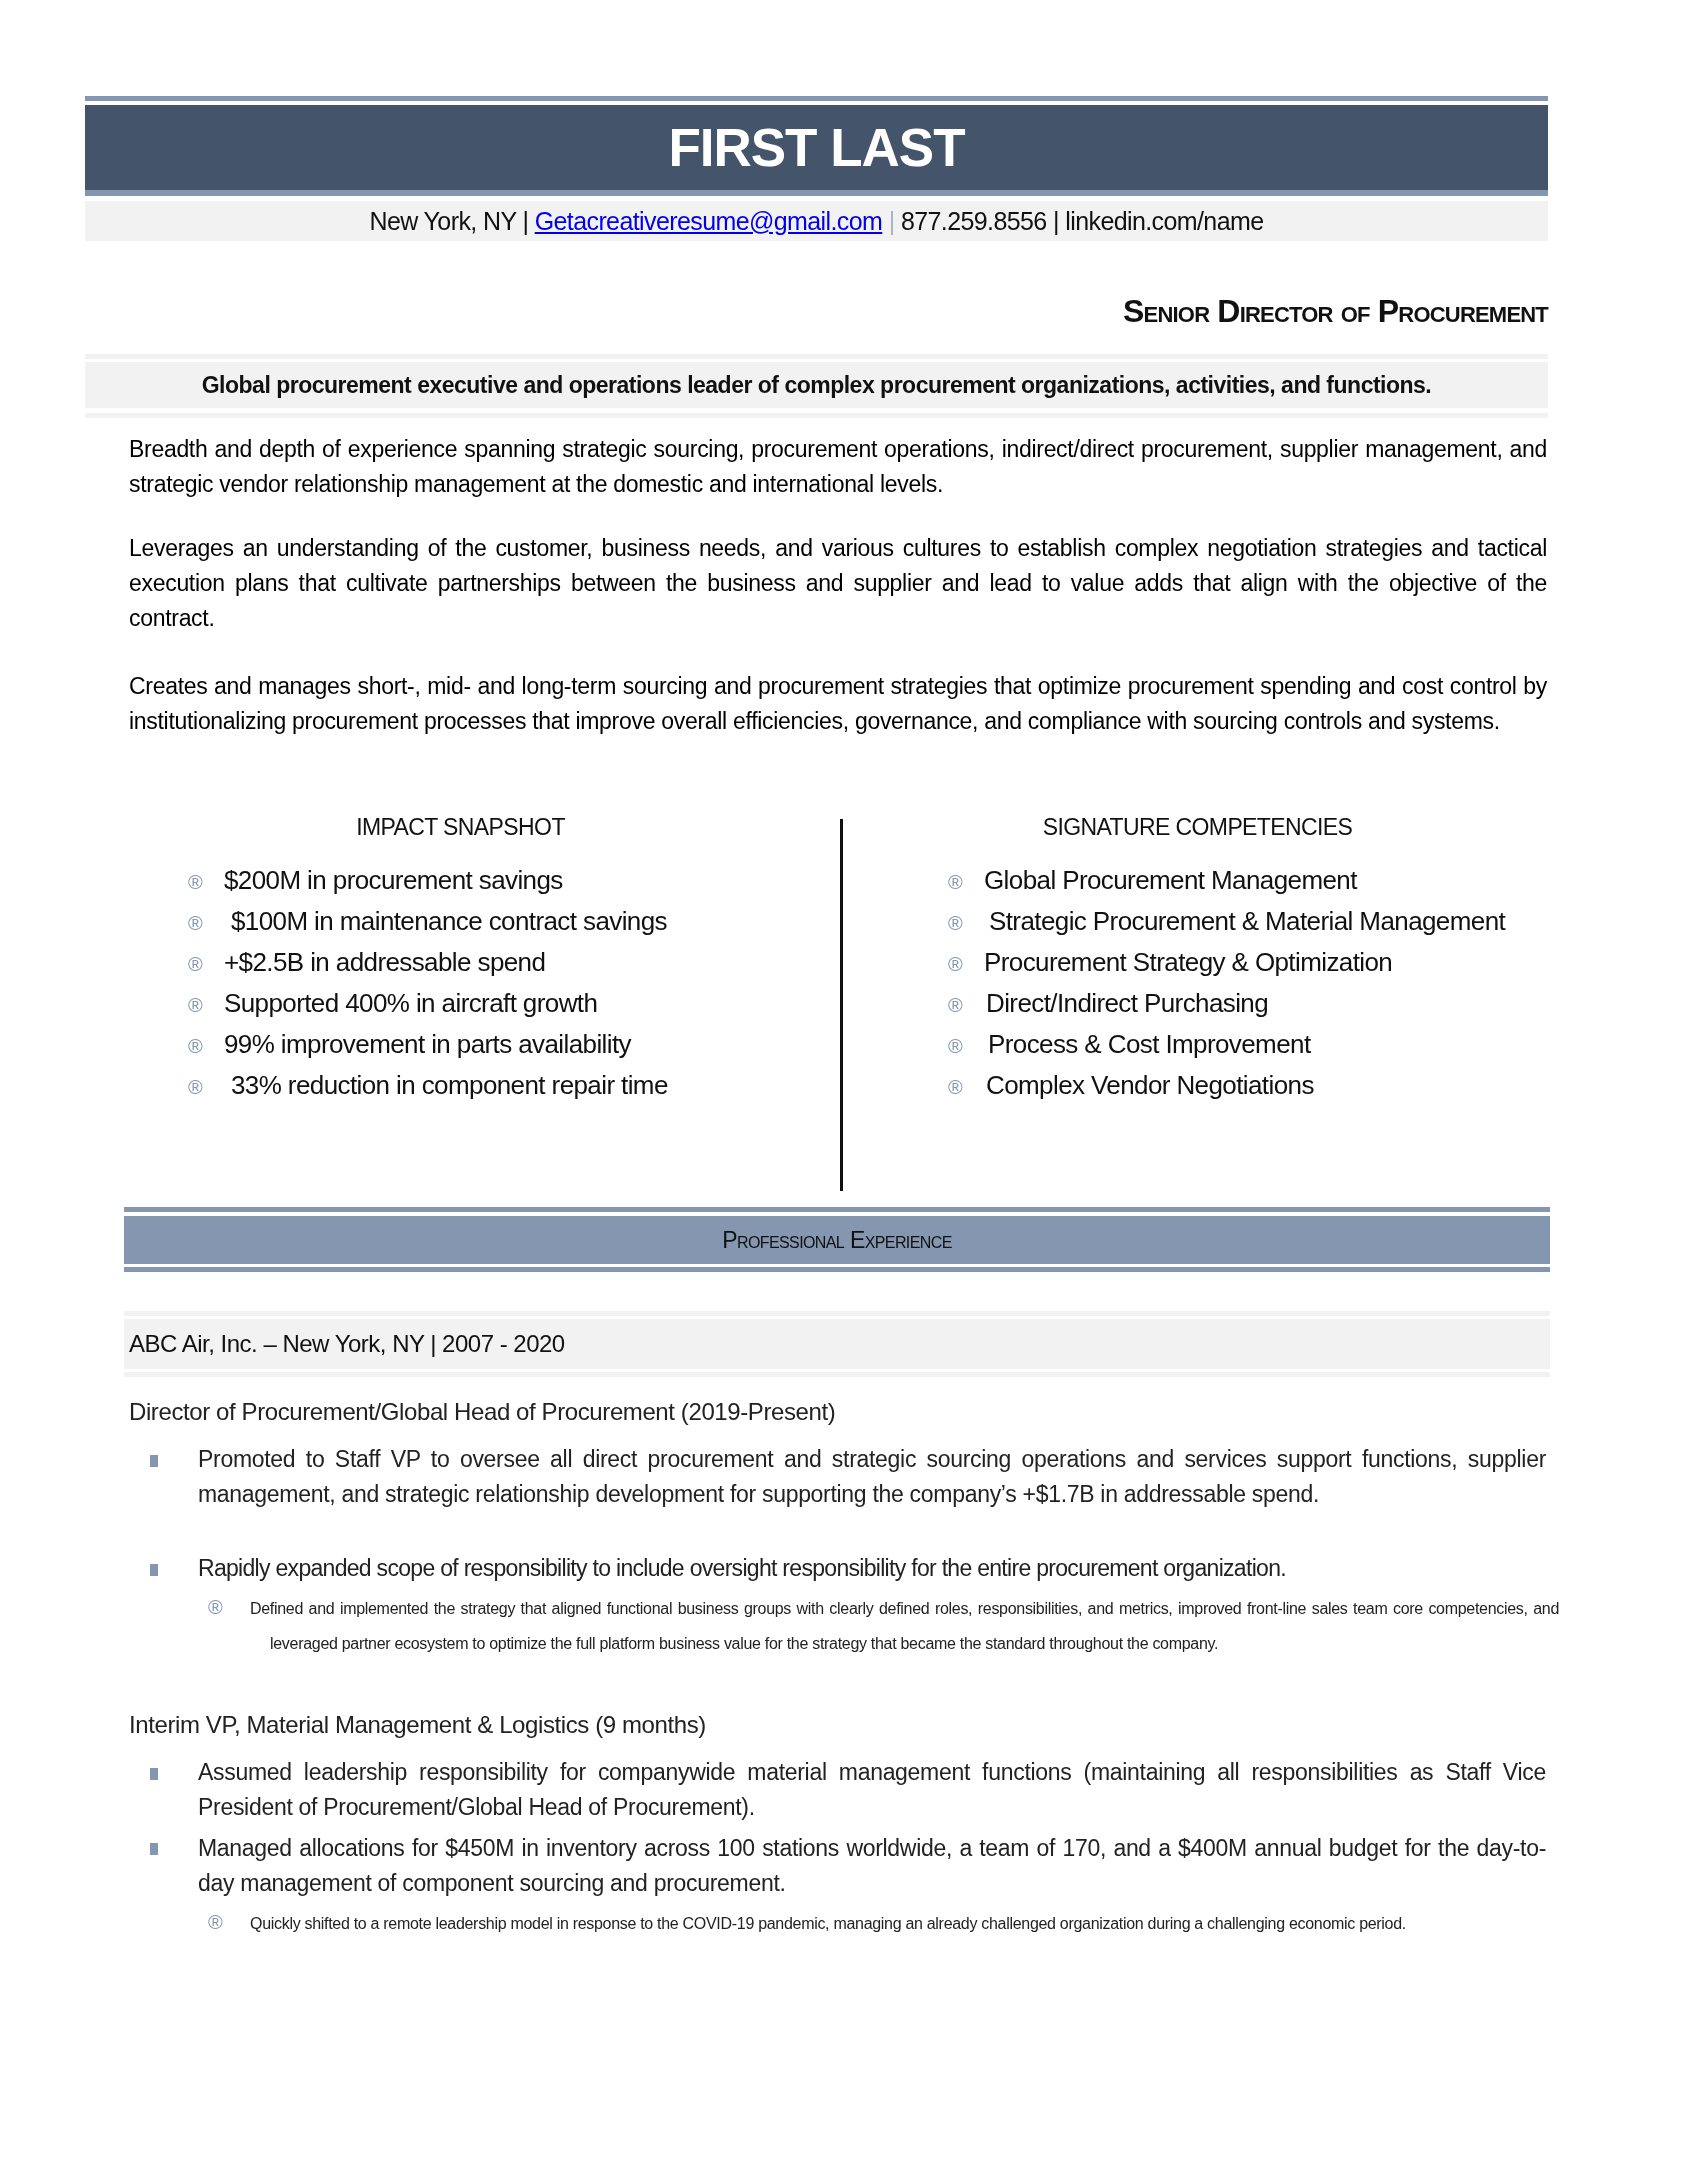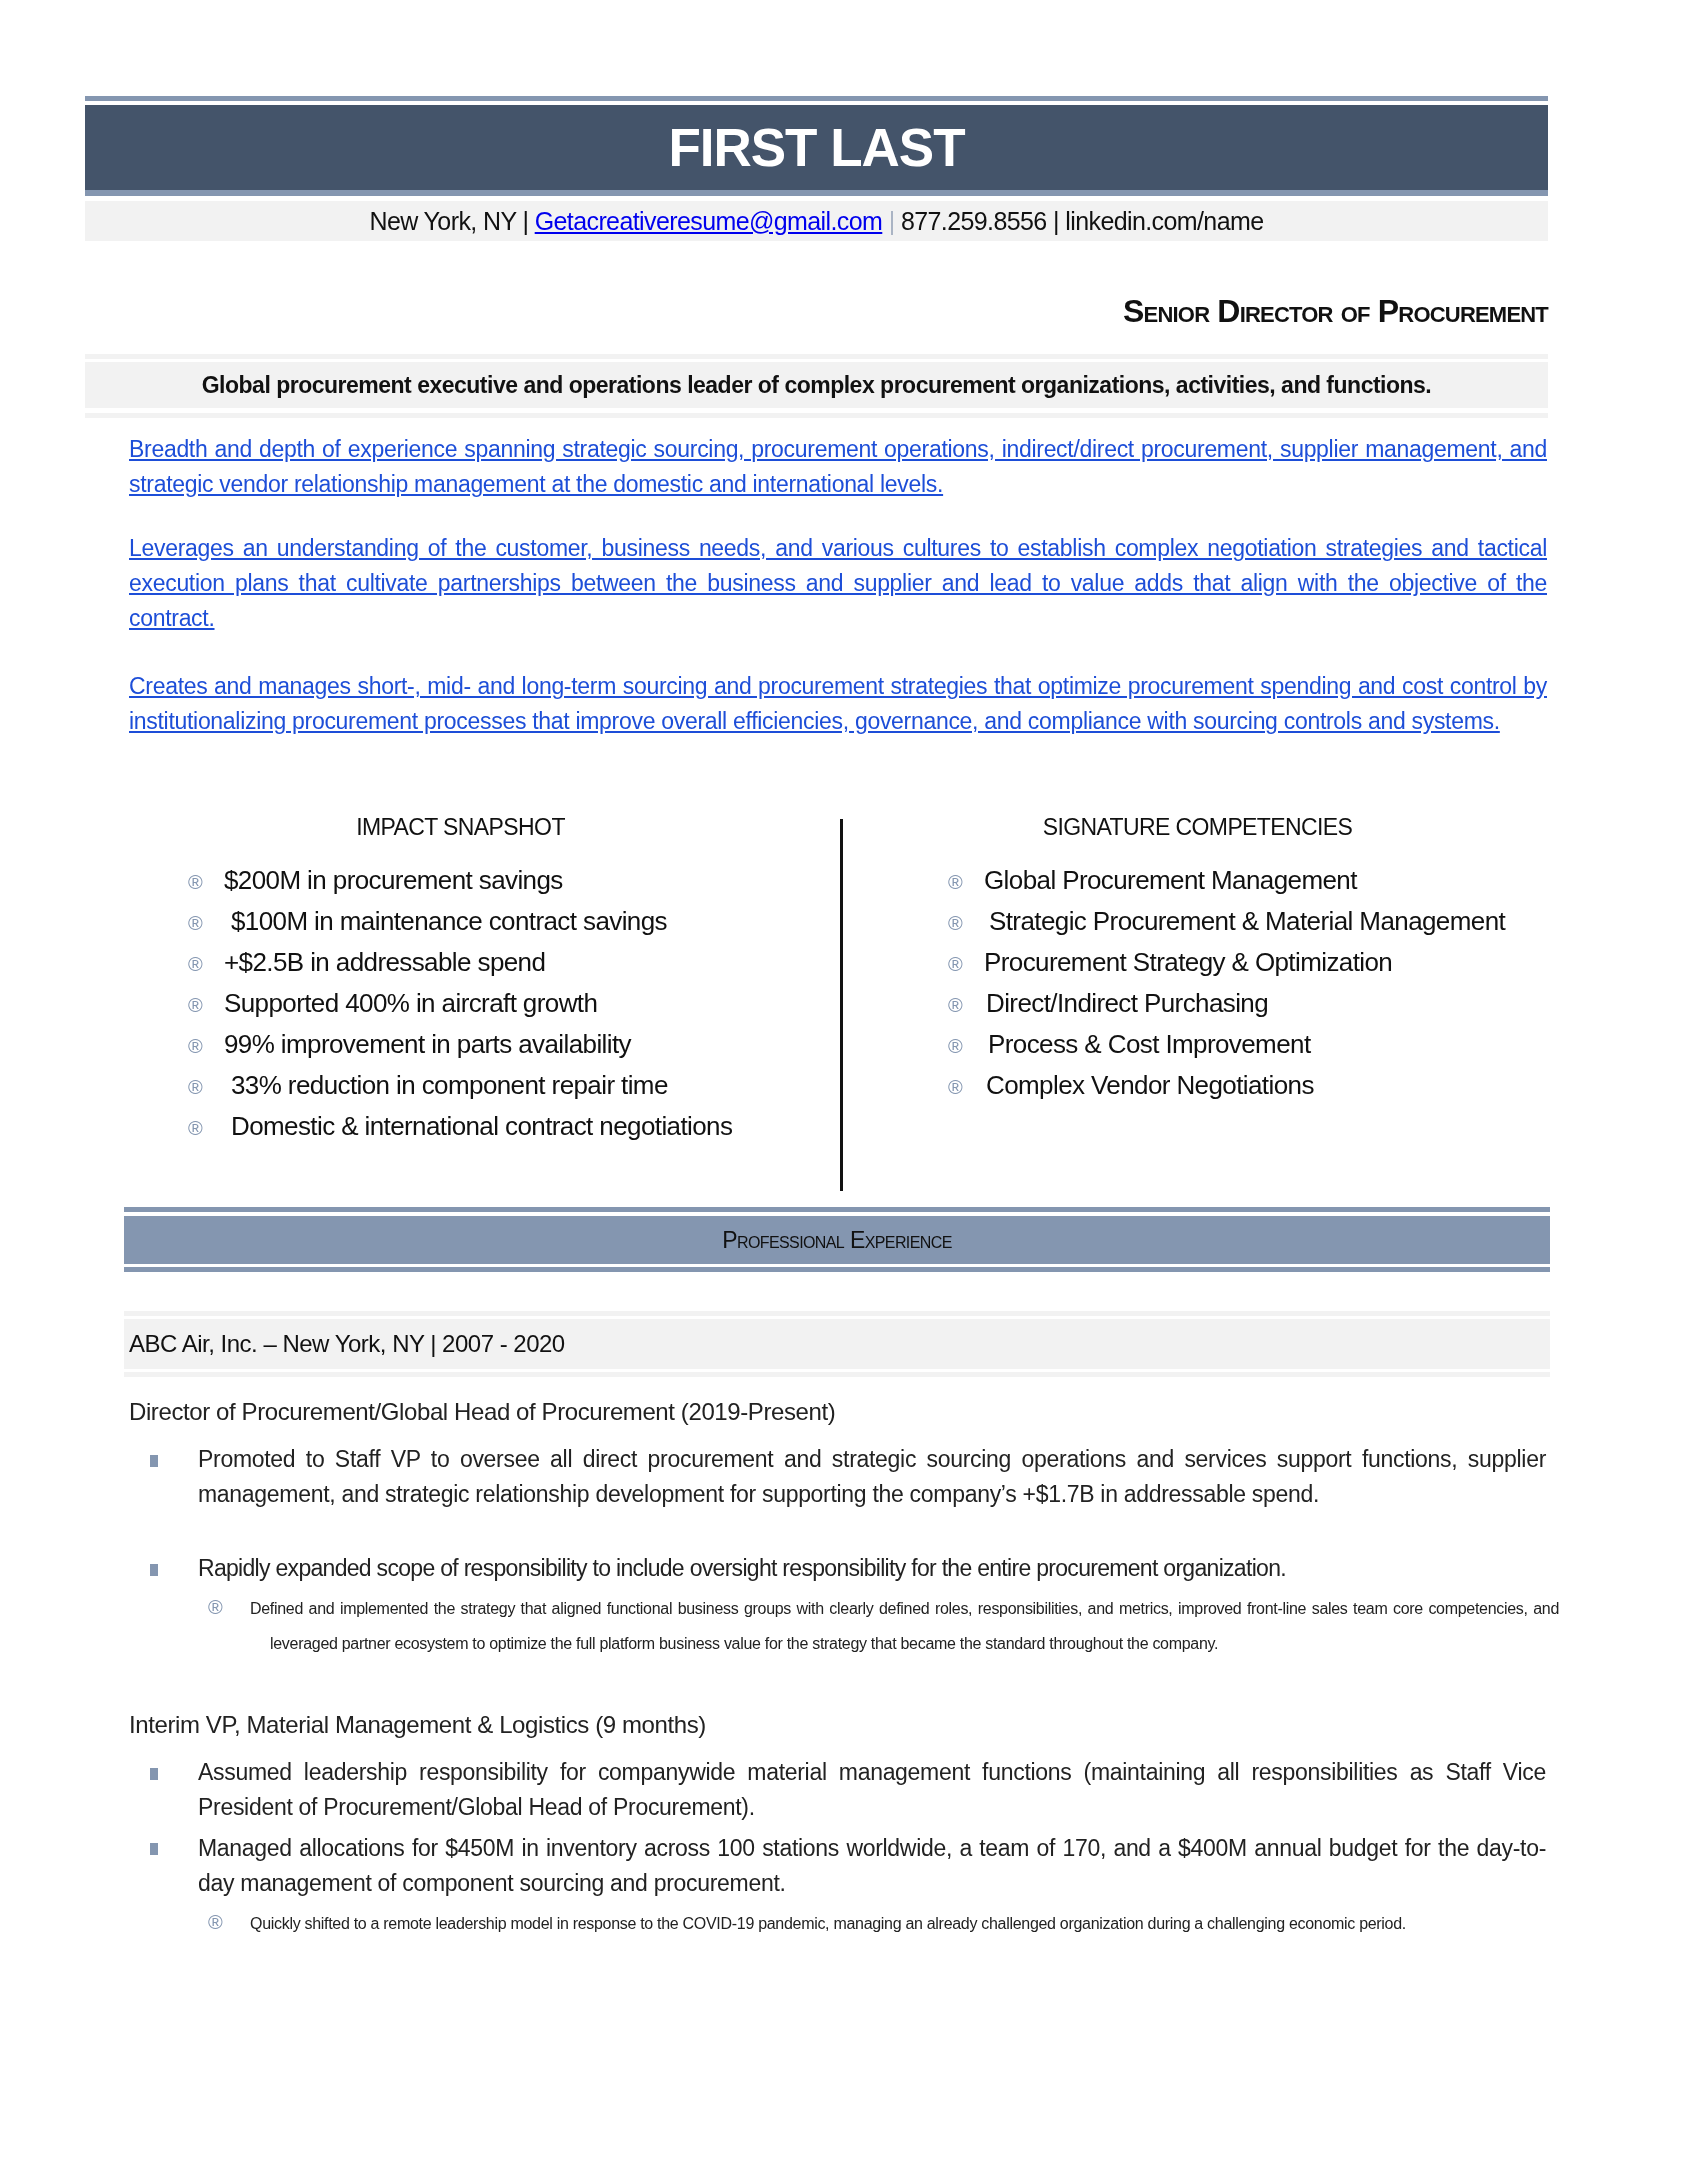--- a/index.html
+++ b/index.html
@@ -15,21 +15,21 @@
              text-align:center; font-size:25px; color:#111; letter-spacing:-0.6px; }
   .contact a { color:#0000ee; text-decoration:underline; }
   .sep-light { color:#aab4c4; }
   .headline { position:absolute; left:85px; width:1463px; top:293px; text-align:right;
               font-weight:bold; font-size:32px; letter-spacing:-0.8px; font-variant:small-caps; }
   .tag-strip { position:absolute; left:85px; width:1463px; height:5px; background:#f2f2f2; }
   .tag-band { position:absolute; left:85px; width:1463px; top:362px; height:46px; background:#f2f2f2; }
   .tagline { position:absolute; left:85px; width:1463px; top:362px; height:46px; line-height:46px;
              text-align:center; font-weight:bold; font-size:23px; letter-spacing:-0.5px; }
   .para { position:absolute; left:129px; width:1418px; font-size:23px; line-height:35px;
-          text-align:justify; color:#1d4ed8; letter-spacing:-0.3px;text-decoration:underline; }
+          text-align:justify; color:#000000; letter-spacing:-0.3px; }
   .col-head { position:absolute; font-size:23px; text-align:center; letter-spacing:-0.6px; }
   .vdiv { position:absolute; left:840px; top:819px; width:3px; height:372px; background:#111; }
   .blist { position:absolute; list-style:none; margin:0; padding:0; }
   .blist li { height:41px; line-height:41px; font-size:26px; letter-spacing:-0.6px; white-space:nowrap; }
   .reg { display:inline-block; width:36px; color:#8496b0; font-size:20px; }
   
   .exp-thin { position:absolute; left:124px; width:1426px; height:5px; background:#8496b0; }
   .exp-band { position:absolute; left:124px; width:1426px; top:1216px; height:48px; background:#8496b0; }
   .exp-title { position:absolute; left:124px; width:1426px; top:1216px; height:48px; line-height:48px;
                text-align:center; font-weight:normal; font-size:23px; font-variant:small-caps; letter-spacing:-0.6px; }
@@ -80,21 +80,20 @@
 <div class="col-head" style="left:851px;width:693px;top:814px;">SIGNATURE COMPETENCIES</div>
 <div class="vdiv"></div>
 
 <ul class="blist" style="left:188px;top:860px;">
   <li><span class="reg">®</span><span>$200M in procurement savings</span></li>
   <li><span class="reg">®</span><span style="padding-left:7px">$100M in maintenance contract savings</span></li>
   <li><span class="reg">®</span><span>+$2.5B in addressable spend</span></li>
   <li><span class="reg">®</span><span>Supported 400% in aircraft growth</span></li>
   <li><span class="reg">®</span><span>99% improvement in parts availability</span></li>
   <li><span class="reg">®</span><span style="padding-left:7px">33% reduction in component repair time</span></li>
-  <li><span class="reg">®</span><span style="padding-left:7px">Domestic &amp; international contract negotiations</span></li>
 </ul>
 
 <ul class="blist" style="left:948px;top:860px;">
   <li><span class="reg">®</span><span>Global Procurement Management</span></li>
   <li><span class="reg">®</span><span style="padding-left:5px">Strategic Procurement &amp; Material Management</span></li>
   <li><span class="reg">®</span><span>Procurement Strategy &amp; Optimization</span></li>
   <li><span class="reg">®</span><span style="padding-left:2px">Direct/Indirect Purchasing</span></li>
   <li><span class="reg">®</span><span style="padding-left:4px">Process &amp; Cost Improvement</span></li>
   <li><span class="reg">®</span><span style="padding-left:2px">Complex Vendor Negotiations</span></li>
 </ul>

